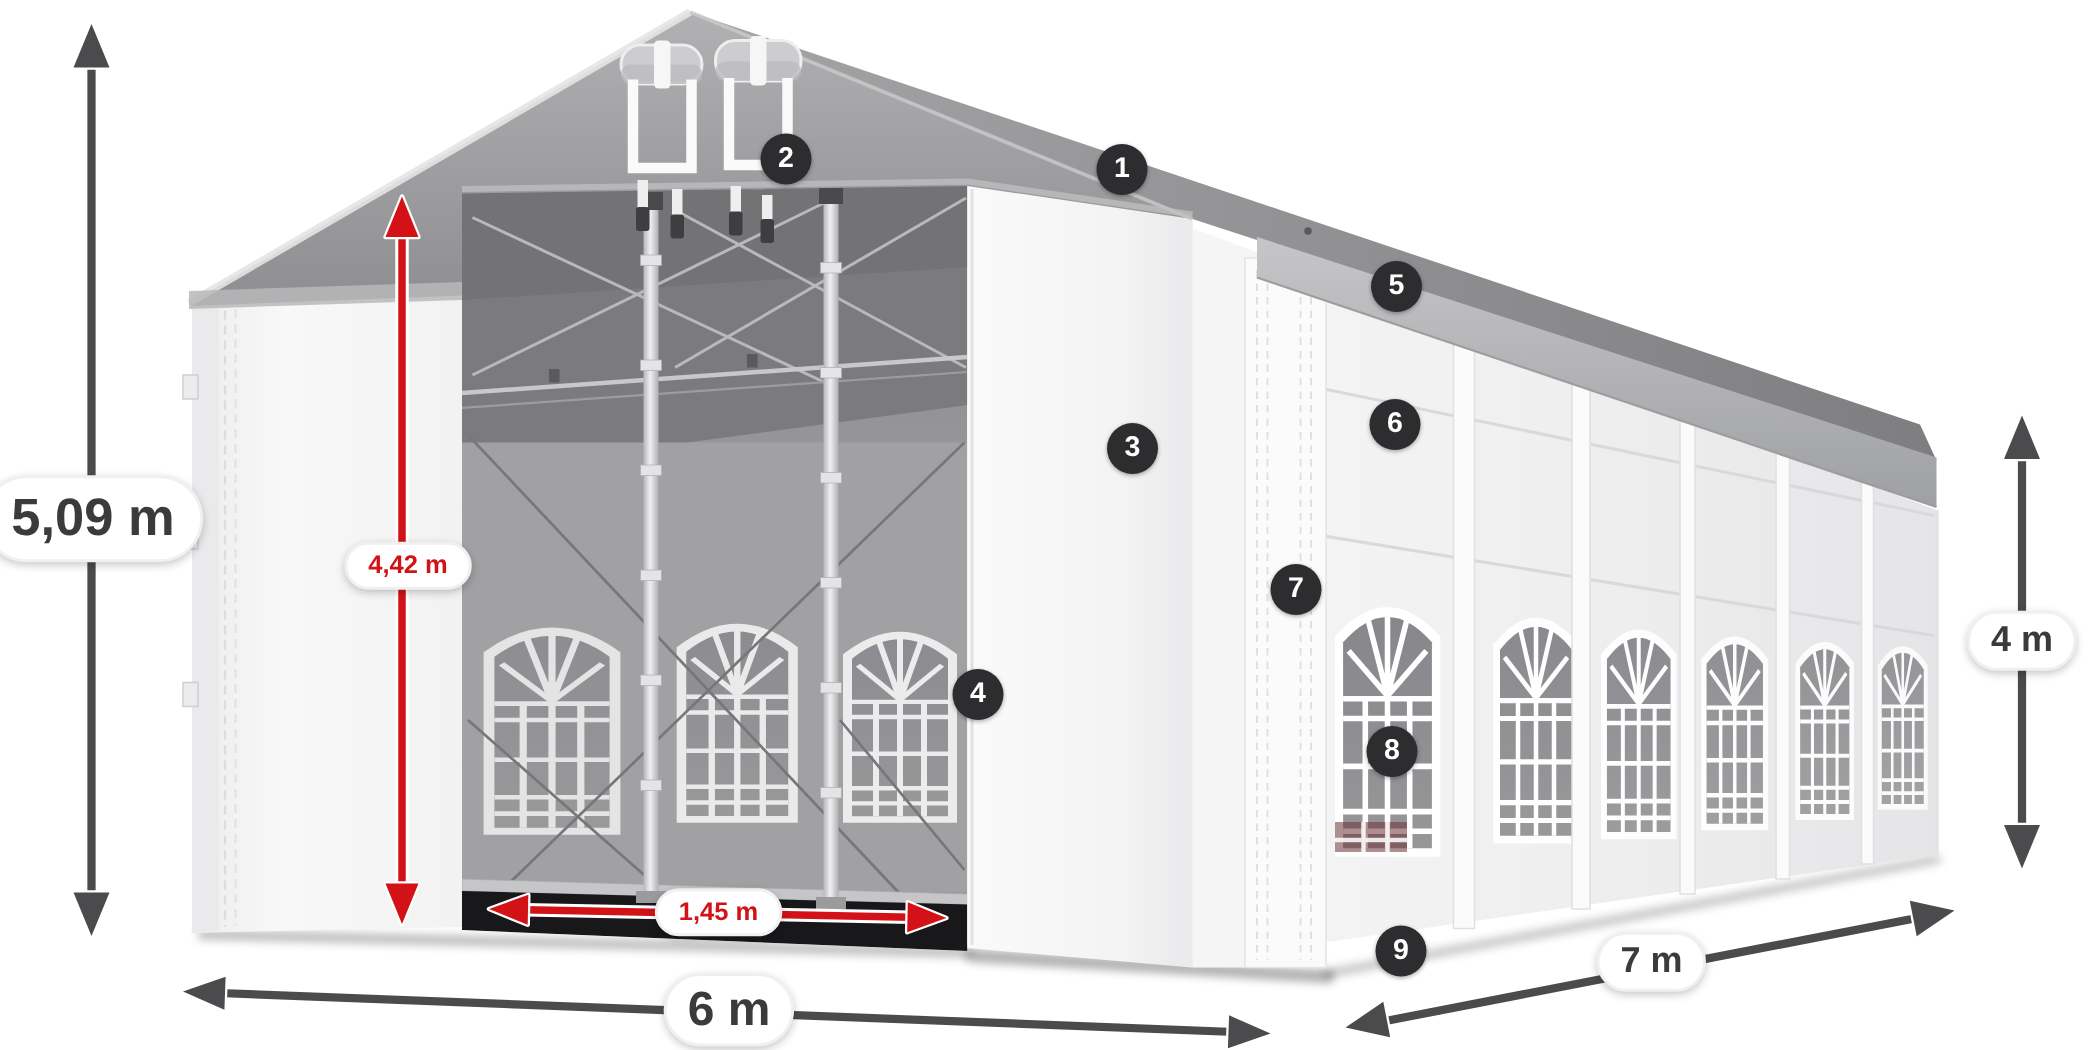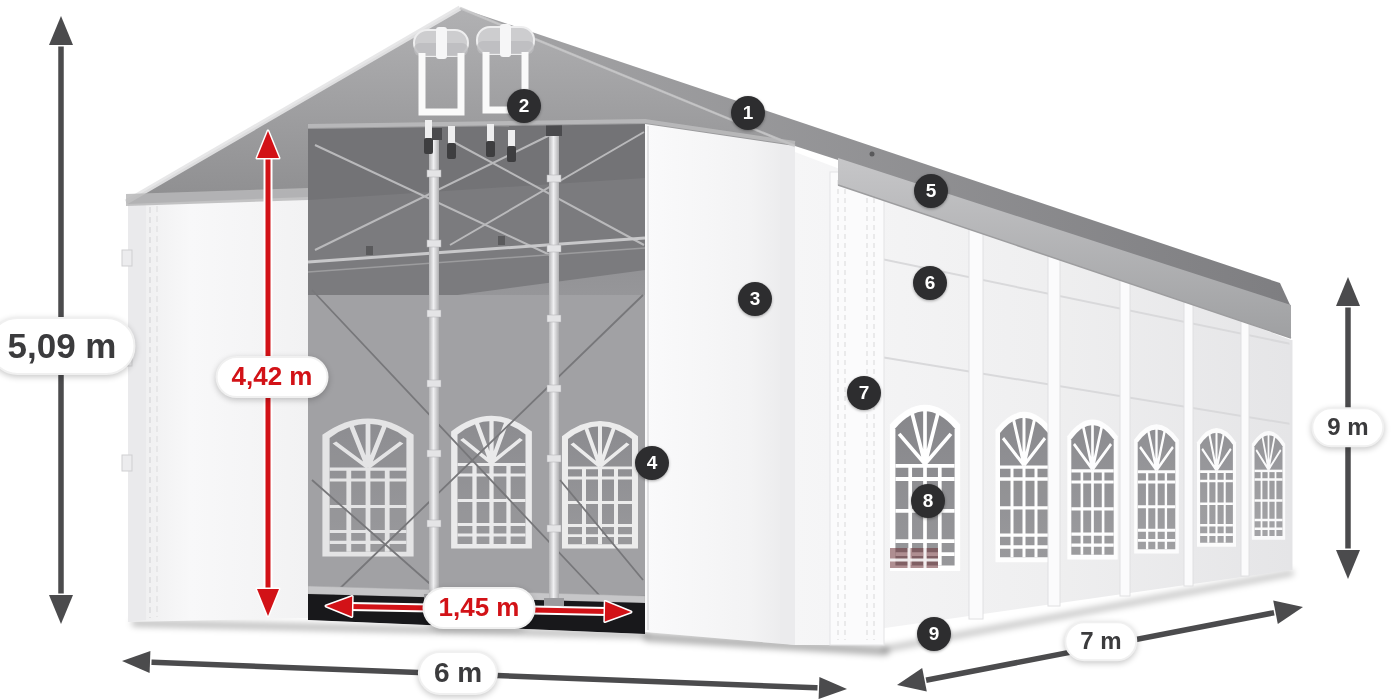--- a/index.html
+++ b/index.html
@@ -3,21 +3,21 @@
 <meta charset="utf-8">
 <style>
   html,body{margin:0;padding:0;background:#ffffff;}
   body{width:1400px;height:700px;font-family:"Liberation Sans",sans-serif;}
   .stage{position:relative;width:1400px;height:700px;overflow:hidden;background:#fff;}
   .stage svg{position:absolute;left:0;top:0;}
   .pill{
     position:absolute;transform:translate(-50%,-50%);
     background:#fff;border:2px solid #f0f0f0;border-radius:999px;
     box-shadow:0 2px 6px rgba(0,0,0,.22);
-    font-weight:bold;color:#3b3b3d;font-size:26px;line-height:1.15;
+    font-weight:bold;color:#3b3b3d;font-size:17px;line-height:1.15;
     padding:4px 14px;white-space:nowrap;z-index:5;
   }
   .pill.lg{font-size:35px;padding:7px 17px;margin-top:24px;}
   .pill.red{color:#d21217;}
   .badge{
     position:absolute;transform:translate(-50%,-50%);
     width:34px;height:34px;border-radius:50%;
     background:#2d2d2f;color:#fff;font-weight:bold;font-size:19px;
     display:flex;align-items:center;justify-content:center;
     box-shadow:0 1px 3px rgba(0,0,0,.35);z-index:6;cursor:pointer;
@@ -258,23 +258,23 @@
       <path d="M1348 303 V553" stroke="#4b4b4d" stroke-width="5.5" fill="none"></path>
       <polygon points="1348,277 1336,306 1360,306" fill="#4b4b4d" stroke="#ffffff" stroke-width="3" paint-order="stroke"></polygon>
       <polygon points="1348,579 1336,550 1360,550" fill="#4b4b4d" stroke="#ffffff" stroke-width="3" paint-order="stroke"></polygon>
     </g>
   </g>
 </svg>
 
 <div class="pill lg" style="left:62px;top:322px;">5,09 m</div>
 <div class="pill red" style="left:272px;top:377px;">4,42 m</div>
 <div class="pill red" style="left:479px;top:608px;">1,45 m</div>
-<div class="pill" style="left:458px;top:673px;font-size:28px;">6 m</div>
+<div class="pill" style="left:486px;top:673px;font-size:32px;">6 m</div>
 <div class="pill" style="left:1101px;top:641px;font-size:24px;">7 m</div>
-<div class="pill" style="left:1348px;top:427px;font-size:24px;">9 m</div>
+<div class="pill" style="left:1348px;top:427px;font-size:24px;">4 m</div>
 
 <div class="badge" style="left:748px;top:113px;">1</div>
 <div class="badge" style="left:524px;top:106px;">2</div>
 <div class="badge" style="left:755px;top:299px;">3</div>
 <div class="badge" style="left:652px;top:463px;">4</div>
 <div class="badge" style="left:931px;top:191px;">5</div>
 <div class="badge" style="left:930px;top:283px;">6</div>
 <div class="badge" style="left:864px;top:393px;">7</div>
 <div class="badge" style="left:928px;top:501px;">8</div>
 <div class="badge" style="left:934px;top:634px;">9</div>

